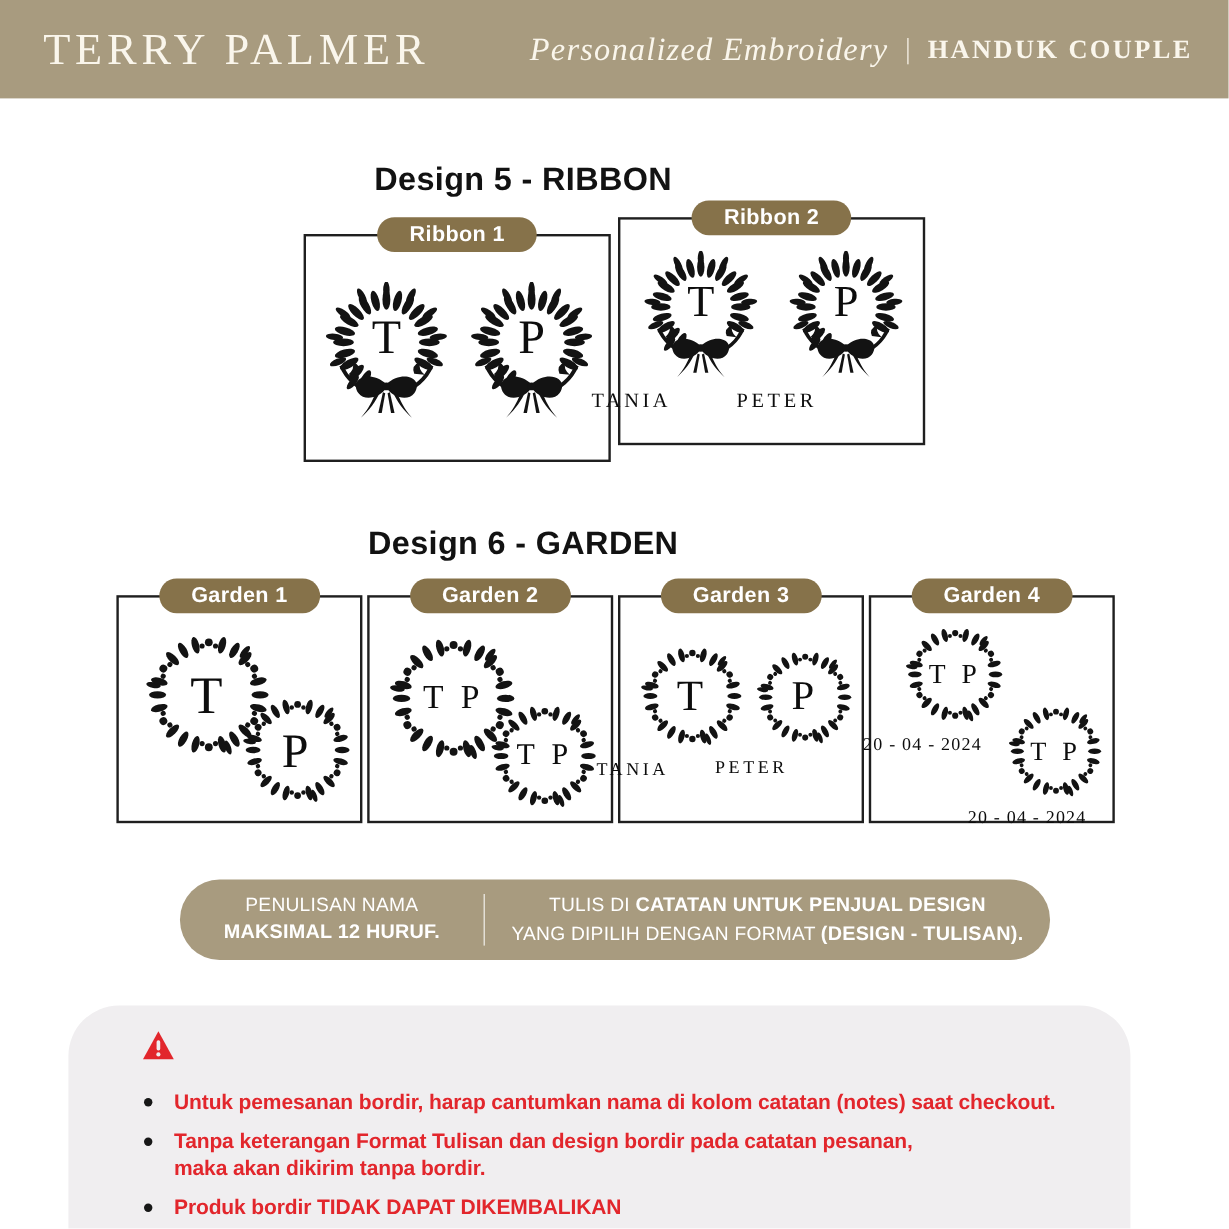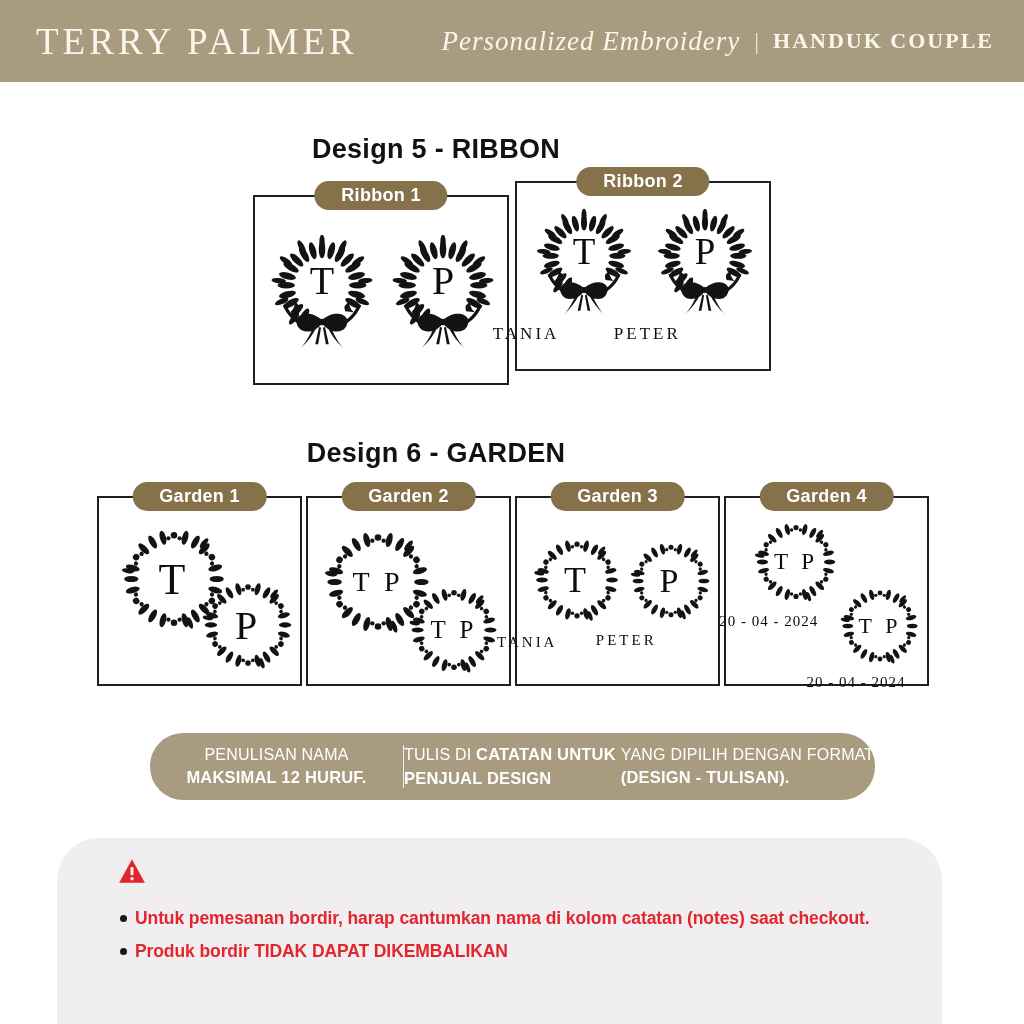--- a/index.html
+++ b/index.html
@@ -33,32 +33,32 @@
   .garden .initial { left:0; right:0; top:0; bottom:0; letter-spacing:4px; }
   .wr-caption { position:absolute; top:100%; left:-30%; right:-30%; text-align:left;
                 font-family:"Liberation Serif", serif; color:#0d0d0d; letter-spacing:3px; }
   .wr-date { letter-spacing:1px; }
 
   
   .note-bar { position:absolute; left:150px; top:733px; width:725px; height:67px;
               border-radius:33px; display:flex; align-items:stretch; color:#fff; }
   .note-left { width:253px; display:flex; flex-direction:column; align-items:center; justify-content:center; line-height:1.45; }
   .note-sep { width:1px; background:rgba(255,255,255,.85); margin:12px 0; }
-  .note-right { flex:1; display:flex; flex-direction:row; align-items:center; justify-content:center; line-height:1.45; }
+  .note-right { flex:1; display:flex; flex-direction:column; align-items:center; justify-content:center; line-height:1.45; }
   .nb-reg { font-size:16px; font-weight:400; letter-spacing:.2px; }
   .nb-bold { font-size:16.5px; font-weight:700; letter-spacing:.2px; }
 
   
   .warning { position:absolute; left:57px; top:838px; width:885px; height:186px;
              border-radius:42px 42px 0 0; }
   .warn-title-row { position:absolute; left:61px; top:20px; display:flex; align-items:center; gap:10px; }
   .warn-icon { width:28px; height:26px; }
   .warn-title { font-size:30px; font-weight:800; letter-spacing:.5px; }
   .warn-list { position:absolute; left:63px; top:70px; right:40px; }
-  .warn-item { display:flex; gap:8px; margin-bottom:11px; }
+  .warn-item { display:flex; gap:18px; margin-bottom:11px; }
   .warn-dot { flex:0 0 auto; width:7px; height:7px; border-radius:50%; background:#171717; margin-top:7px; }
   .warn-text { font-size:17.5px; font-weight:700; line-height:1.25; letter-spacing:-.1px; white-space:pre-line; }
 </style>
 </head>
 <body>
 
 <svg width="0" height="0" style="position:absolute" aria-hidden="true">
   <defs>
     <symbol id="wr-ribbon" viewBox="0 0 120 120">
       <g fill="#131313">
@@ -301,18 +301,23 @@
         <circle cx="12" cy="17.6" r="1.5" fill="#f0eef0"></circle>
       </svg>
     </div>
     <div class="warn-list">
       <div class="warn-item">
         <span class="warn-dot"></span>
         <span class="warn-text" style="color:#e2262c">Untuk pemesanan bordir, harap cantumkan nama di kolom catatan (notes) saat checkout.</span>
       </div>
       <div class="warn-item">
         <span class="warn-dot"></span>
+        <span class="warn-text" style="color:#e2262c">Tanpa keterangan Format Tulisan dan design bordir pada catatan pesanan,
+maka akan dikirim tanpa bordir.</span>
+      </div>
+      <div class="warn-item">
+        <span class="warn-dot"></span>
         <span class="warn-text" style="color:#e2262c">Produk bordir TIDAK DAPAT DIKEMBALIKAN</span>
       </div>
     </div>
   </div>
 
 </div>
 
 </body></html>

